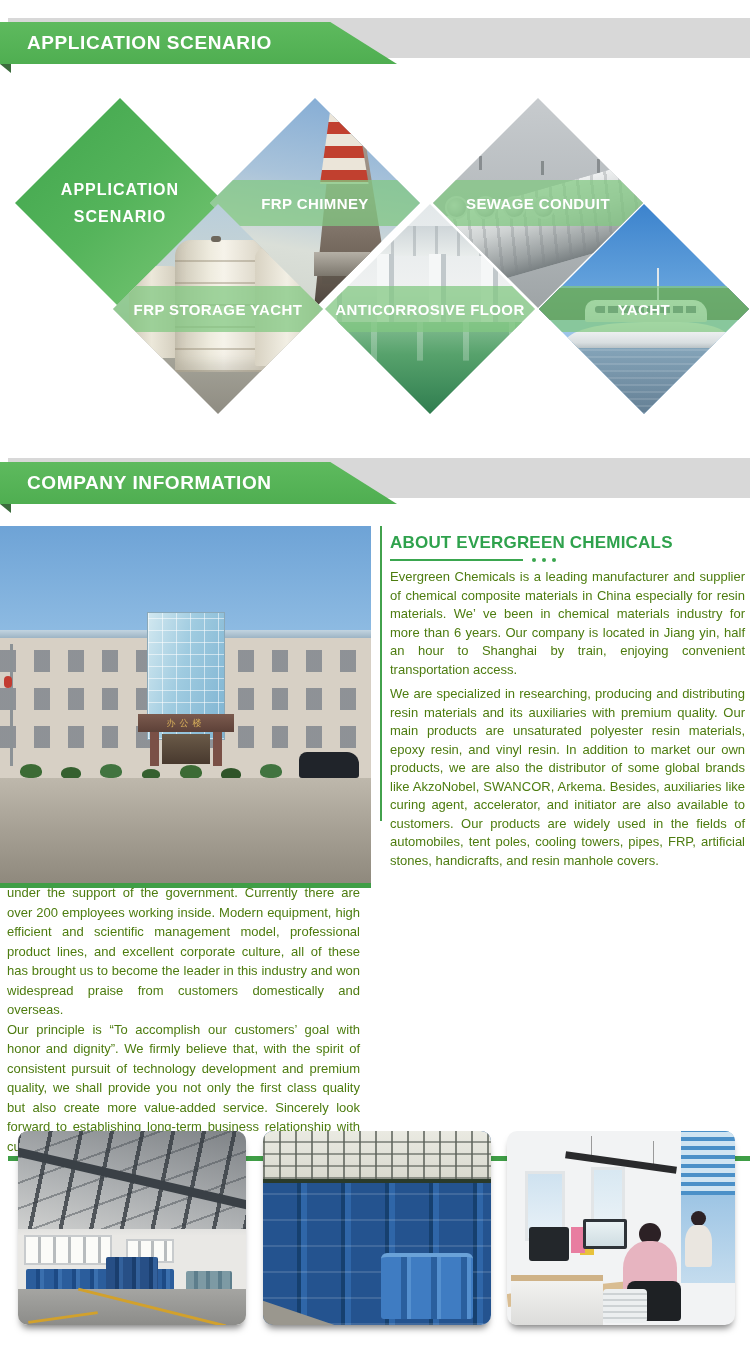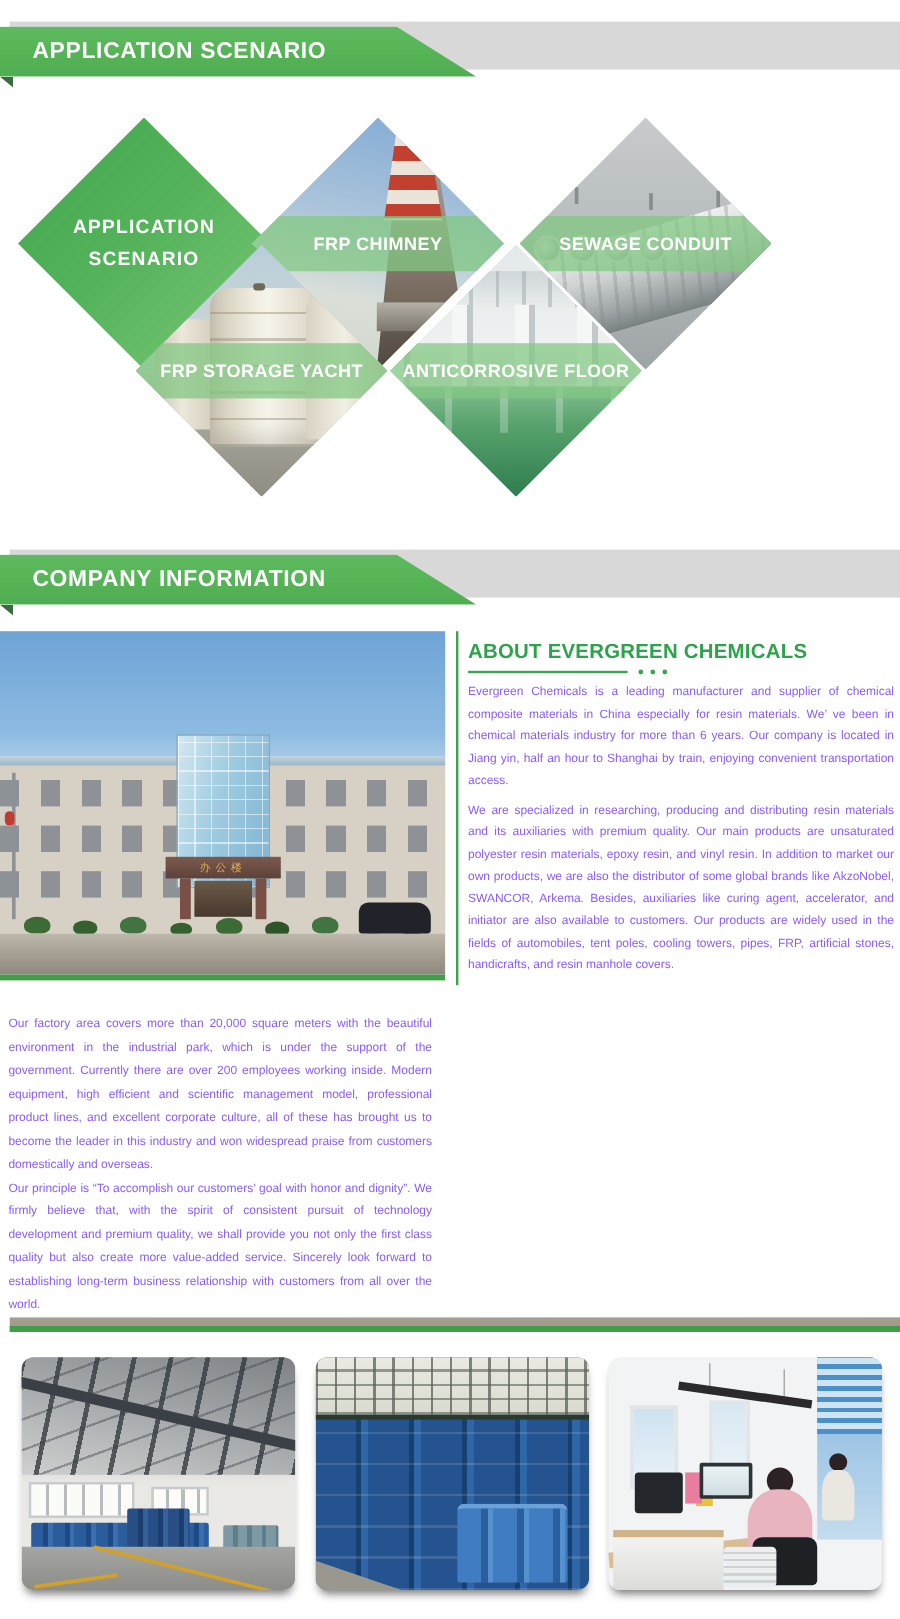--- a/index.html
+++ b/index.html
@@ -109,29 +109,29 @@
   .yacht-cabin { position:absolute; left:46px; top:96px; width:122px; height:22px;
     background:linear-gradient(#fdfdfd,#e2e6e7); border-radius:10px 14px 2px 2px; }
   .yacht-cabin-win { position:absolute; left:56px; top:102px; width:104px; height:7px; border-radius:3px;
     background:repeating-linear-gradient(90deg,#42525c 0 10px,#e8ecec 10px 13px); }
   .yacht-hull { position:absolute; left:26px; top:118px; width:164px; height:26px;
     background:linear-gradient(#ffffff,#d8dee0 80%,#b9c2c6);
     border-radius:55% 35% 6px 6px / 90% 70% 6px 6px; }
 
   
   .section-about { display:flex; margin-top:28px; height:295px; }
-  .about-img { width:371px; height:291px; position:relative; overflow:hidden;
+  .about-img { width:371px; height:362px; position:relative; overflow:hidden;
     border-bottom:5px solid #3f9e46; flex:none; }
   .about-text { flex:1; margin-left:9px; border-left:2px solid #42a14c; padding:0 5px 0 8px; }
   .about-heading { margin-top:7px; font-size:17px; font-weight:bold; color:#2fa24d; letter-spacing:.2px; }
   .heading-rule { display:flex; align-items:center; margin-top:5px; }
   .rule-line { width:133px; height:2px; background:#3aa64f; }
   .rule-dots { display:flex; gap:6px; margin-left:9px; }
   .rule-dots i { width:4px; height:4px; border-radius:50%; background:#3aa64f; }
-  .para { font-size:10px; line-height:18.5px; color:#8b5cf6; text-align:justify; margin:6px 0 0 0; }
+  .para { font-size:13px; line-height:18.5px; color:#4d7c0f; text-align:justify; margin:6px 0 0 0; }
 
   
   .img-office { background:linear-gradient(#6ea3d6 0%,#8ebbe2 30%,#bad5ea 42%,#c9dcec 46%); }
   .bld-roof { position:absolute; left:0; right:0; top:104px; height:8px;
     background:linear-gradient(#c2d4e0,#9db4c4); }
   .bld-body { position:absolute; left:0; right:0; top:112px; height:140px; background:#d7d0c5; }
   .bld-row { position:absolute; left:0; right:0; height:22px;
     background:repeating-linear-gradient(90deg,rgba(70,84,104,.5) 0 16px,transparent 16px 34px); }
   .bld-row.r1 { top:124px; } .bld-row.r2 { top:162px; } .bld-row.r3 { top:200px; }
   .bld-tower { position:absolute; left:147px; top:86px; width:78px; height:128px;
@@ -331,20 +331,31 @@
 
   <div class="diamond d5">
     <div class="scene sc-floor">
       <div class="floor-ceiling"></div>
       <div class="floor-cols"></div>
       <div class="floor-green"></div>
     </div>
     <div class="band">ANTICORROSIVE FLOOR</div>
   </div>
 
+  <div class="diamond d6">
+    <div class="scene sc-yacht">
+      <div class="yacht-trees"></div>
+      <div class="yacht-water"></div>
+      <div class="yacht-mast"></div>
+      <div class="yacht-cabin"></div>
+      <div class="yacht-cabin-win"></div>
+      <div class="yacht-hull"></div>
+    </div>
+    <div class="band">YACHT</div>
+  </div>
 </div>
 
 <div class="banner">
   <div class="bar"></div>
   <div class="ribbon">COMPANY INFORMATION</div>
   <div class="fold"></div>
 </div>
 
 <div class="section-about">
   <div class="about-img img-office">

